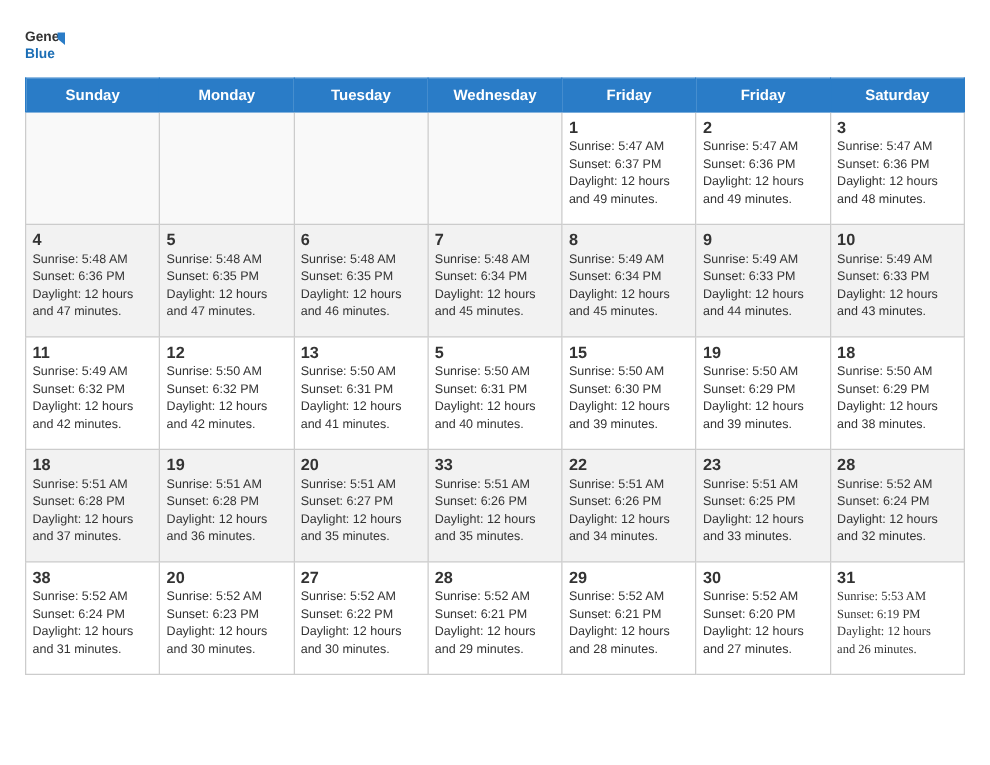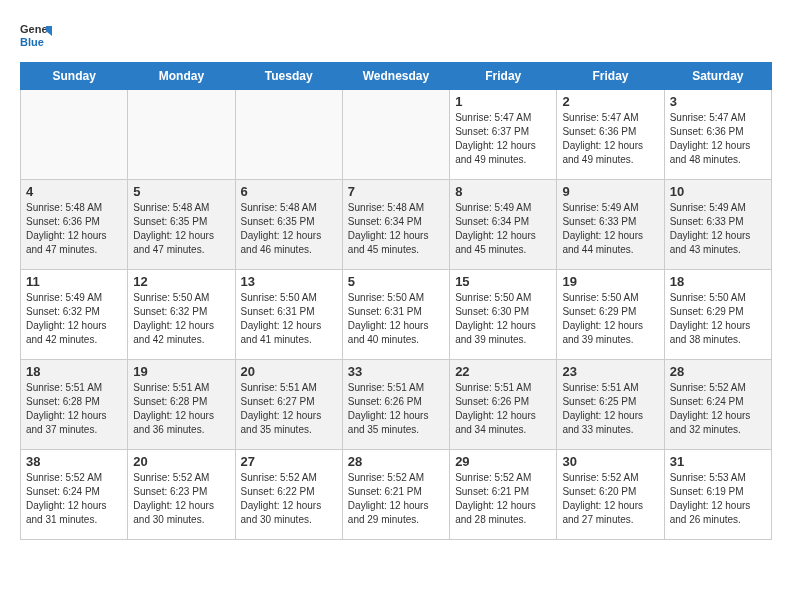--- a/index.html
+++ b/index.html
@@ -330,20 +330,20 @@
         </td>
         <td>
           <span class="day-num">30</span>
           <div class="day-info" style="white-space: pre-line;">Sunrise: 5:52 AM
 Sunset: 6:20 PM
 Daylight: 12 hours
 and 27 minutes.</div>
         </td>
         <td>
           <span class="day-num">31</span>
-          <div class="day-info" style="white-space: pre-line;">Sunrise: 5:53 AM
+          <div class="day-info" style="white-space: pre-line; font-family: Liberation Serif, serif;">Sunrise: 5:53 AM
 Sunset: 6:19 PM
 Daylight: 12 hours
 and 26 minutes.</div>
         </td>
       </tr>
     </tbody>
 </table>
 
 </body></html>

